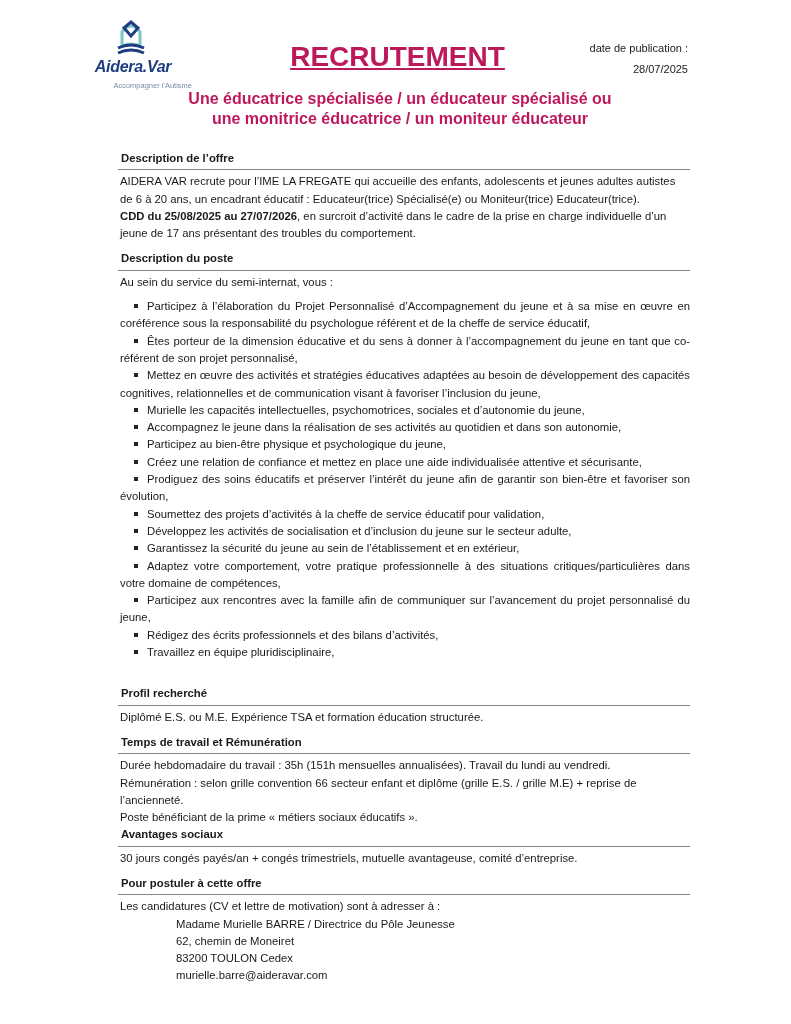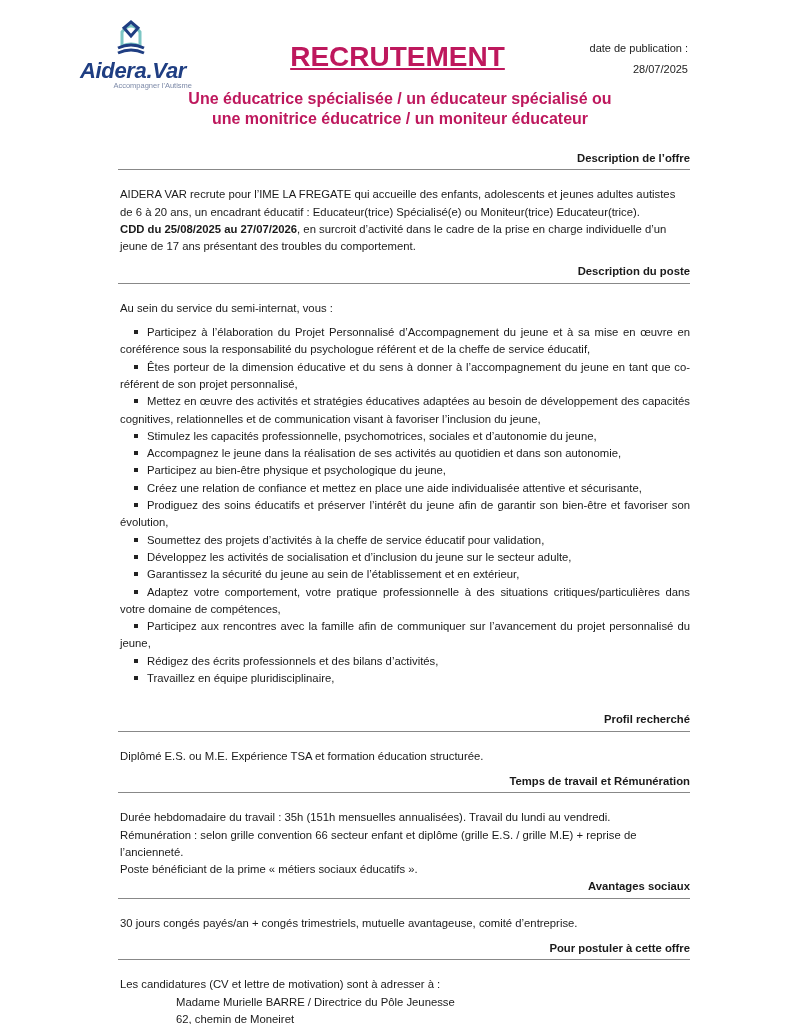--- a/index.html
+++ b/index.html
@@ -5,42 +5,42 @@
     html, body { margin: 0; padding: 0; background: #ffffff; }
     body {
       width: 791px; height: 1024px; position: relative; overflow: hidden;
       font-family: "Liberation Sans", sans-serif; color: #1a1a1a;
     }
     .logo { position: absolute; left: 74px; top: 18px; width: 118px; height: 76px; }
     .logo-mark { position: absolute; left: 40px; top: 0; width: 34px; height: 38px; }
     .logo-word {
       position: absolute; left: 0; top: 40px; width: 118px; text-align: center;
       font-family: "Liberation Sans", sans-serif; font-weight: bold; font-style: italic;
-      font-size: 22px; color: #1f3e82; letter-spacing: -0.3px;
+      font-size: 16px; color: #1f3e82; letter-spacing: -0.3px;
     }
     .logo-tag {
       position: absolute; left: 0; top: 63px; width: 118px; text-align: right;
       font-size: 7.5px; color: #7d8aa8;
     }
     .title {
       position: absolute; left: 280px; top: 41px; width: 235px; text-align: center;
       font-size: 28px; font-weight: bold; text-decoration: underline; color: #be185d;
     }
     .pubdate {
       position: absolute; left: 548px; top: 38px; width: 140px; text-align: right;
       font-size: 11px; line-height: 21px; color: #222;
     }
     .subtitle {
       position: absolute; left: 130px; top: 89px; width: 540px; text-align: center;
       font-size: 16px; font-weight: bold; line-height: 20px; color: #be185d;
     }
     .content { position: absolute; left: 118px; top: 150px; width: 572px; font-size: 11.3px; line-height: 17.3px; }
     .sec-head {
       font-weight: bold; font-size: 11.3px; padding: 0 0 2px 3px;
-      border-bottom: 1px solid #888; margin-bottom: 16px; text-align: right;
+      border-bottom: 1px solid #888; margin-bottom: 3px;
     }
     .para { padding-left: 2px; }
     .bold { font-weight: bold; }
     .list { padding-left: 2px; margin-top: 7px; }
     .li { text-align: justify; text-indent: 14px; }
     .li .bullet { display: inline-block; width: 4px; height: 4px; background: #222; margin: 0 9px 2px 0; vertical-align: middle; text-indent: 0; }
     .addr { padding-left: 58px; }
     .gap-s { height: 8px; }
     .gap-m { height: 24px; }
   </style>
@@ -74,21 +74,21 @@
   <div class="para">AIDERA VAR recrute pour l’IME LA FREGATE qui accueille des enfants, adolescents et jeunes adultes autistes de 6 à 20 ans, un encadrant éducatif : Educateur(trice) Spécialisé(e) ou Moniteur(trice) Educateur(trice).</div>
   <div class="para"><span class="bold">CDD du 25/08/2025 au 27/07/2026</span><span>, en surcroit d’activité dans le cadre de la prise en charge individuelle d’un jeune de 17 ans présentant des troubles du comportement.</span></div>
 
   <div class="gap-s"></div>
   <div class="sec-head">Description du poste</div>
   <div class="para">Au sein du service du semi-internat, vous :</div>
   <div class="list" id="duties">
       <div class="li"><span class="bullet"></span><span>Participez à l’élaboration du Projet Personnalisé d’Accompagnement du jeune et à sa mise en œuvre en coréférence sous la responsabilité du psychologue référent et de la cheffe de service éducatif,</span></div>
       <div class="li"><span class="bullet"></span><span>Êtes porteur de la dimension éducative et du sens à donner à l’accompagnement du jeune en tant que co-référent de son projet personnalisé,</span></div>
       <div class="li"><span class="bullet"></span><span>Mettez en œuvre des activités et stratégies éducatives adaptées au besoin de développement des capacités cognitives, relationnelles et de communication visant à favoriser l’inclusion du jeune,</span></div>
-      <div class="li"><span class="bullet"></span><span>Stimulez les capacités professionnelle, psychomotrices, sociales et d’autonomie du jeune,</span></div>
+      <div class="li"><span class="bullet"></span><span>Murielle les capacités intellectuelles, psychomotrices, sociales et d’autonomie du jeune,</span></div>
       <div class="li"><span class="bullet"></span><span>Accompagnez le jeune dans la réalisation de ses activités au quotidien et dans son autonomie,</span></div>
       <div class="li"><span class="bullet"></span><span>Participez au bien-être physique et psychologique du jeune,</span></div>
       <div class="li"><span class="bullet"></span><span>Créez une relation de confiance et mettez en place une aide individualisée attentive et sécurisante,</span></div>
       <div class="li"><span class="bullet"></span><span>Prodiguez des soins éducatifs et préserver l’intérêt du jeune afin de garantir son bien-être et favoriser son évolution,</span></div>
       <div class="li"><span class="bullet"></span><span>Soumettez des projets d’activités à la cheffe de service éducatif pour validation,</span></div>
       <div class="li"><span class="bullet"></span><span>Développez les activités de socialisation et d’inclusion du jeune sur le secteur adulte,</span></div>
       <div class="li"><span class="bullet"></span><span>Garantissez la sécurité du jeune au sein de l’établissement et en extérieur,</span></div>
       <div class="li"><span class="bullet"></span><span>Adaptez votre comportement, votre pratique professionnelle à des situations critiques/particulières dans votre domaine de compétences,</span></div>
       <div class="li"><span class="bullet"></span><span>Participez aux rencontres avec la famille afin de communiquer sur l’avancement du projet personnalisé du jeune,</span></div>
       <div class="li"><span class="bullet"></span><span>Rédigez des écrits professionnels et des bilans d’activités,</span></div>

